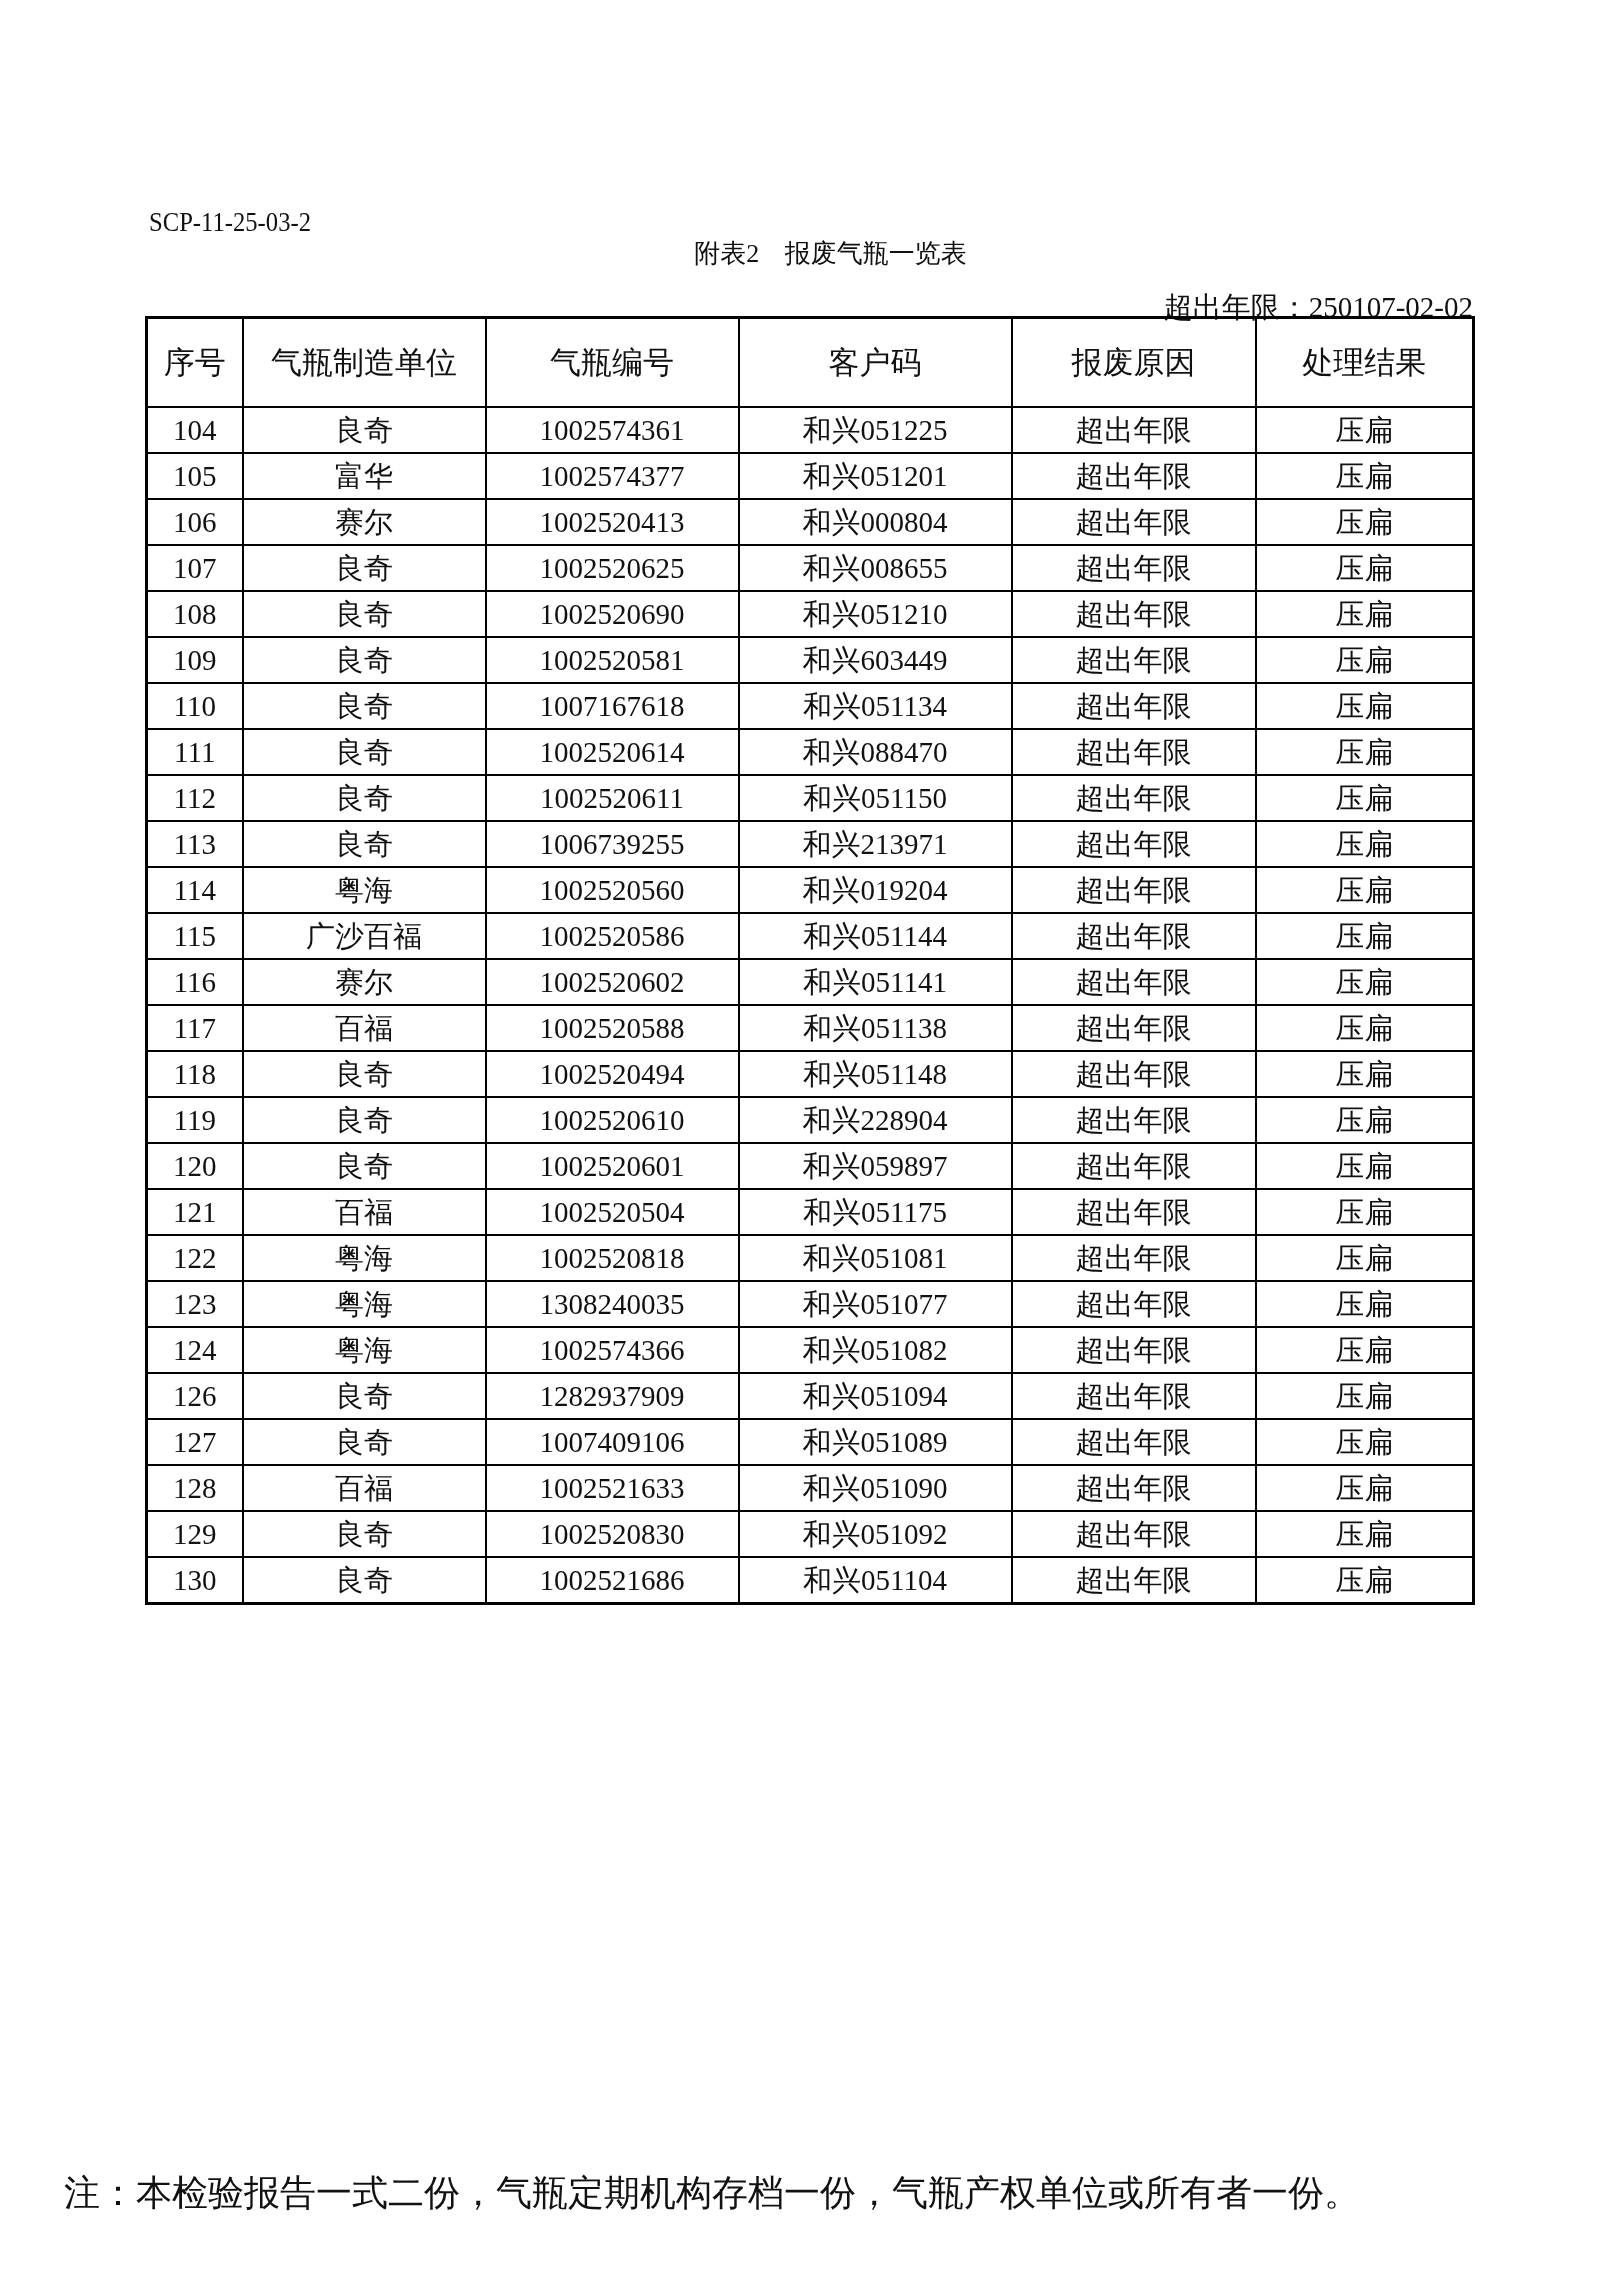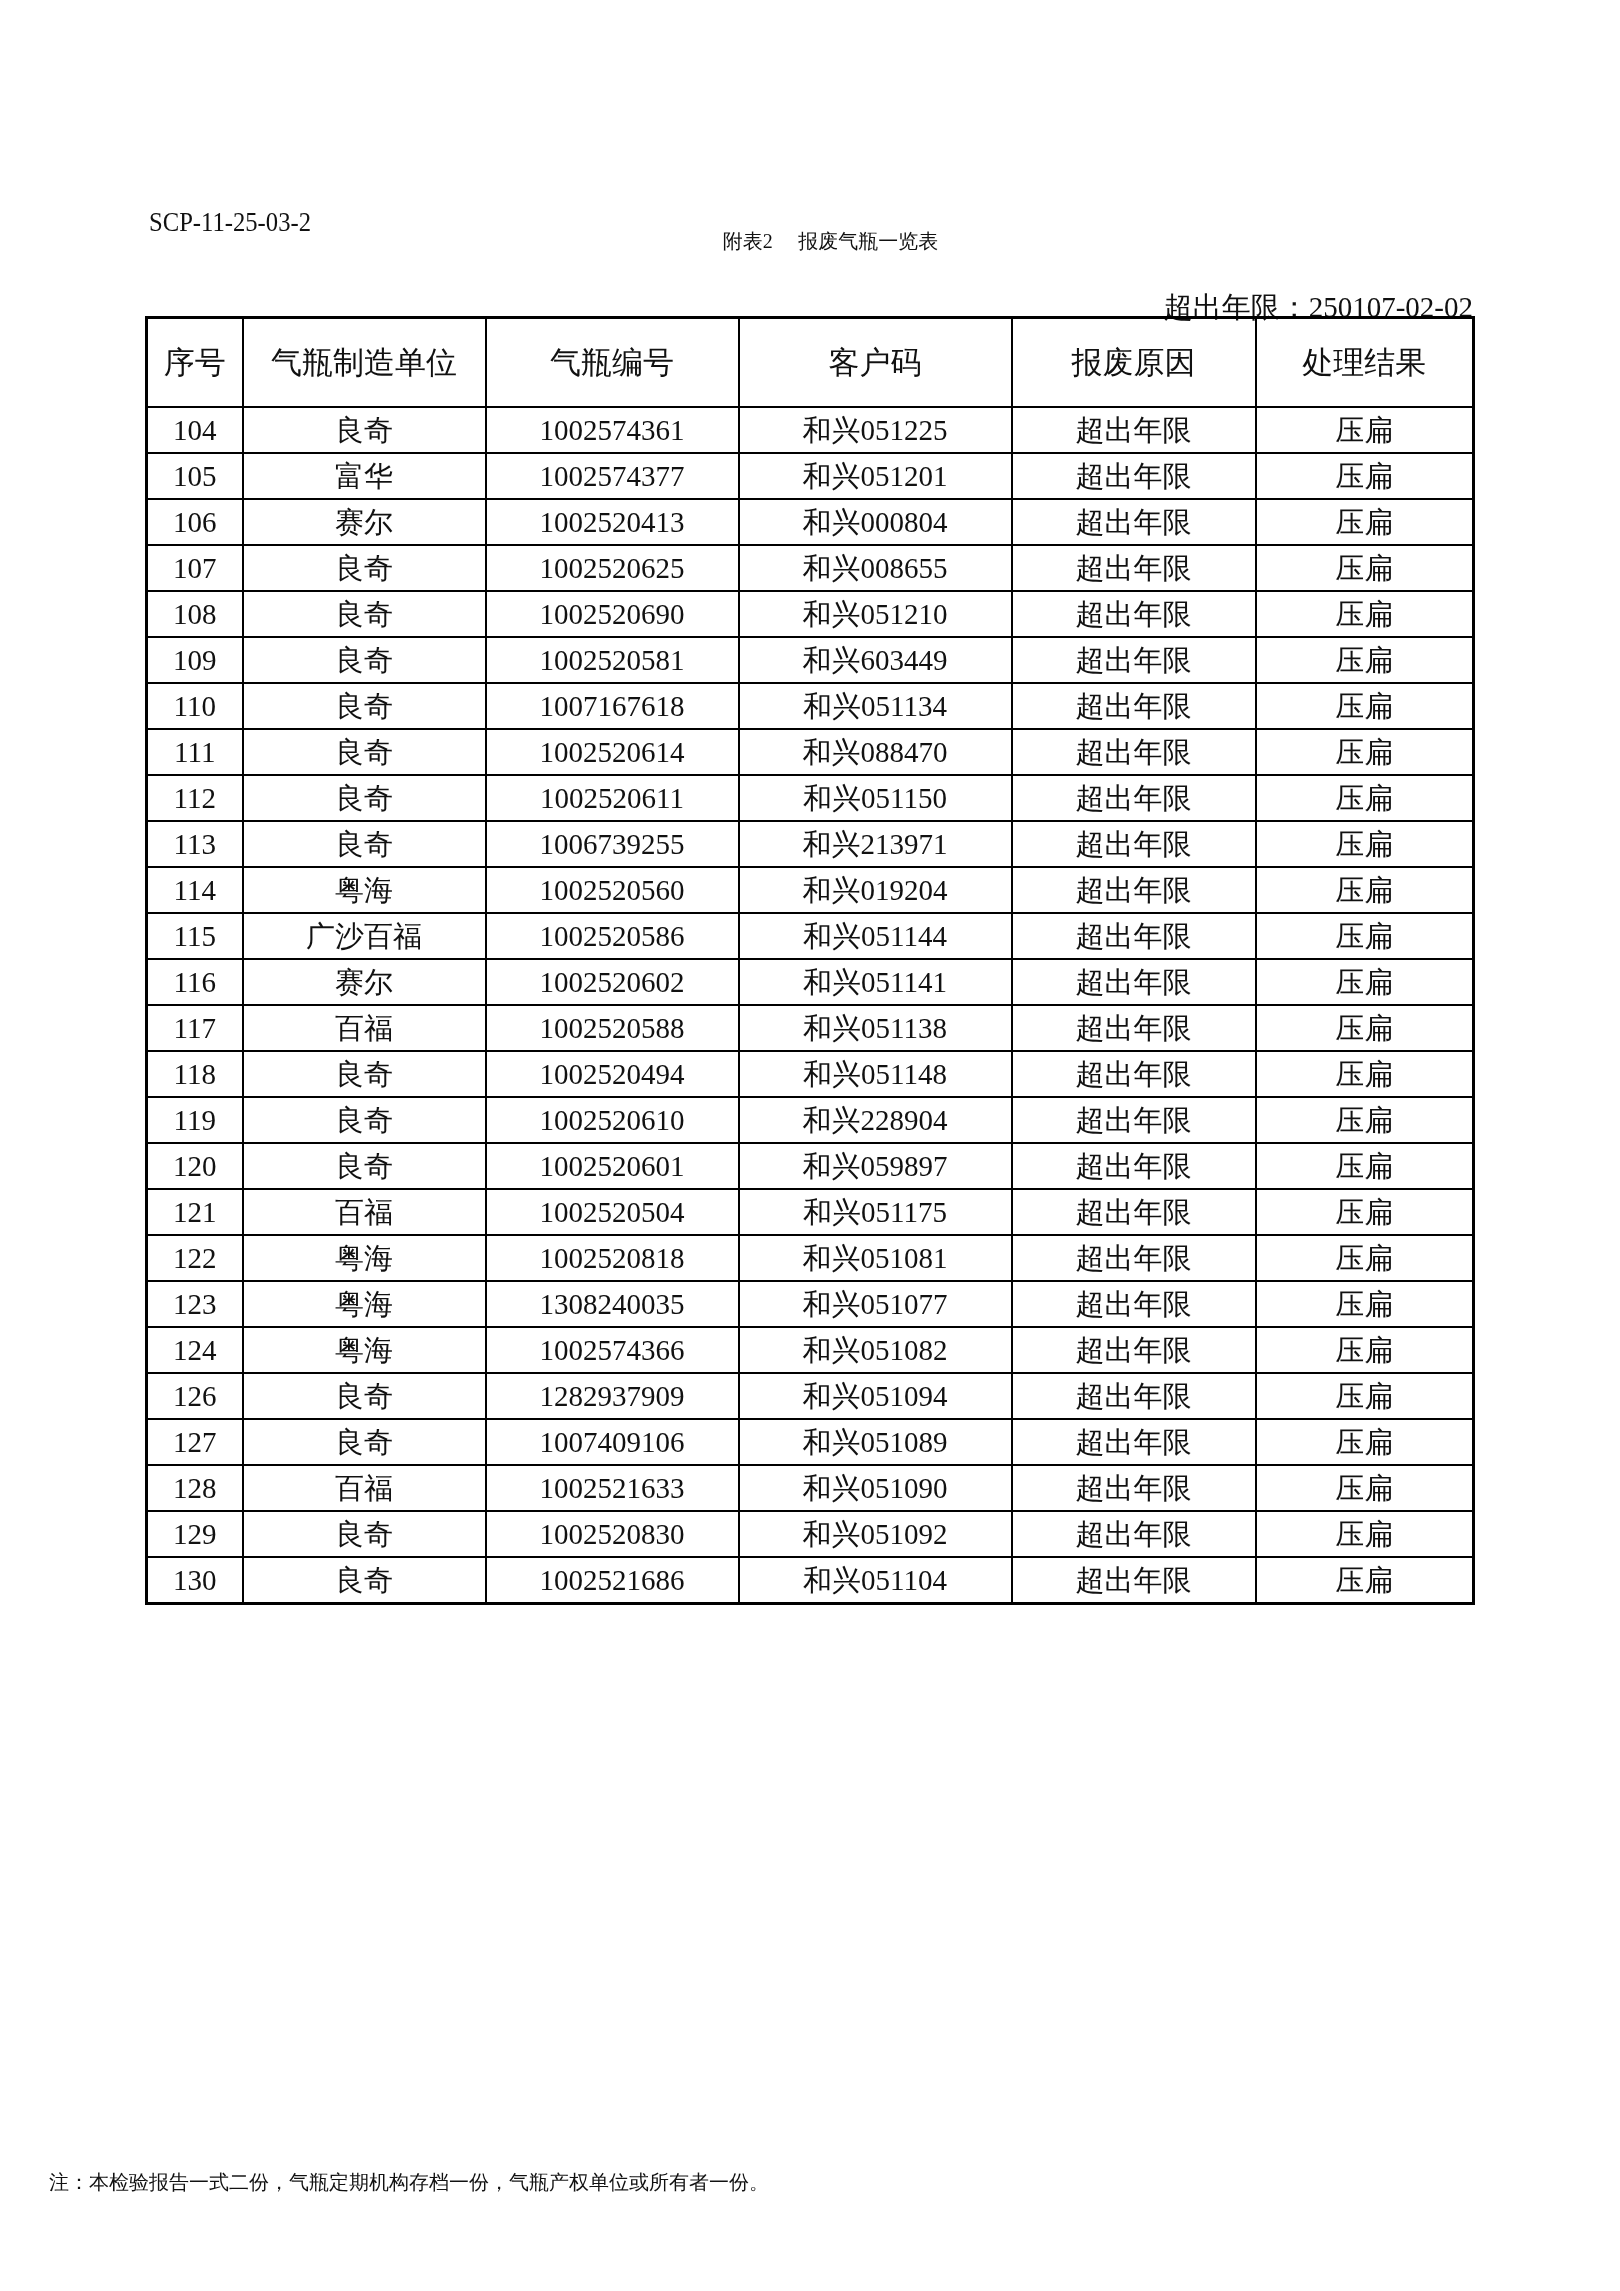--- a/index.html
+++ b/index.html
@@ -22,23 +22,23 @@
       font-size: 28px;
       letter-spacing: 0px;
       font-family: "Liberation Serif", "DejaVu Serif", serif;
       transform: scaleX(0.88);
       transform-origin: left center;
     }
     .doc-title {
       position: absolute;
       left: 0;
       width: 1620px;
-      top: 228px;
+      top: 236px;
       text-align: center;
-      font-size: 20px;
+      font-size: 26px;
       font-family: "Liberation Serif", "DejaVu Serif", serif;
       padding-left: 41px;
       box-sizing: border-box;
     }
     .doc-title .sep { display: inline-block; width: 25.5px; }
     .report-no {
       position: absolute;
       right: 147px;
       top: 288px;
       font-size: 29px;
@@ -71,22 +71,22 @@
     table.scrap-table td {
       height: 44px;
       font-size: 29px;
       line-height: 1;
     }
     .footnote {
       position: absolute;
       left: 0;
       width: 1375px;
       top: 2169px;
-      text-align: left;
-      font-size: 20px;
+      text-align: center;
+      font-size: 36px;
       font-family: "Liberation Serif", "DejaVu Serif", serif;
       padding-left: 49px;
       box-sizing: border-box;
     }
   </style>
 </head>
 <body>
 
 <div class="doc-code">SCP-11-25-03-2</div>
 

